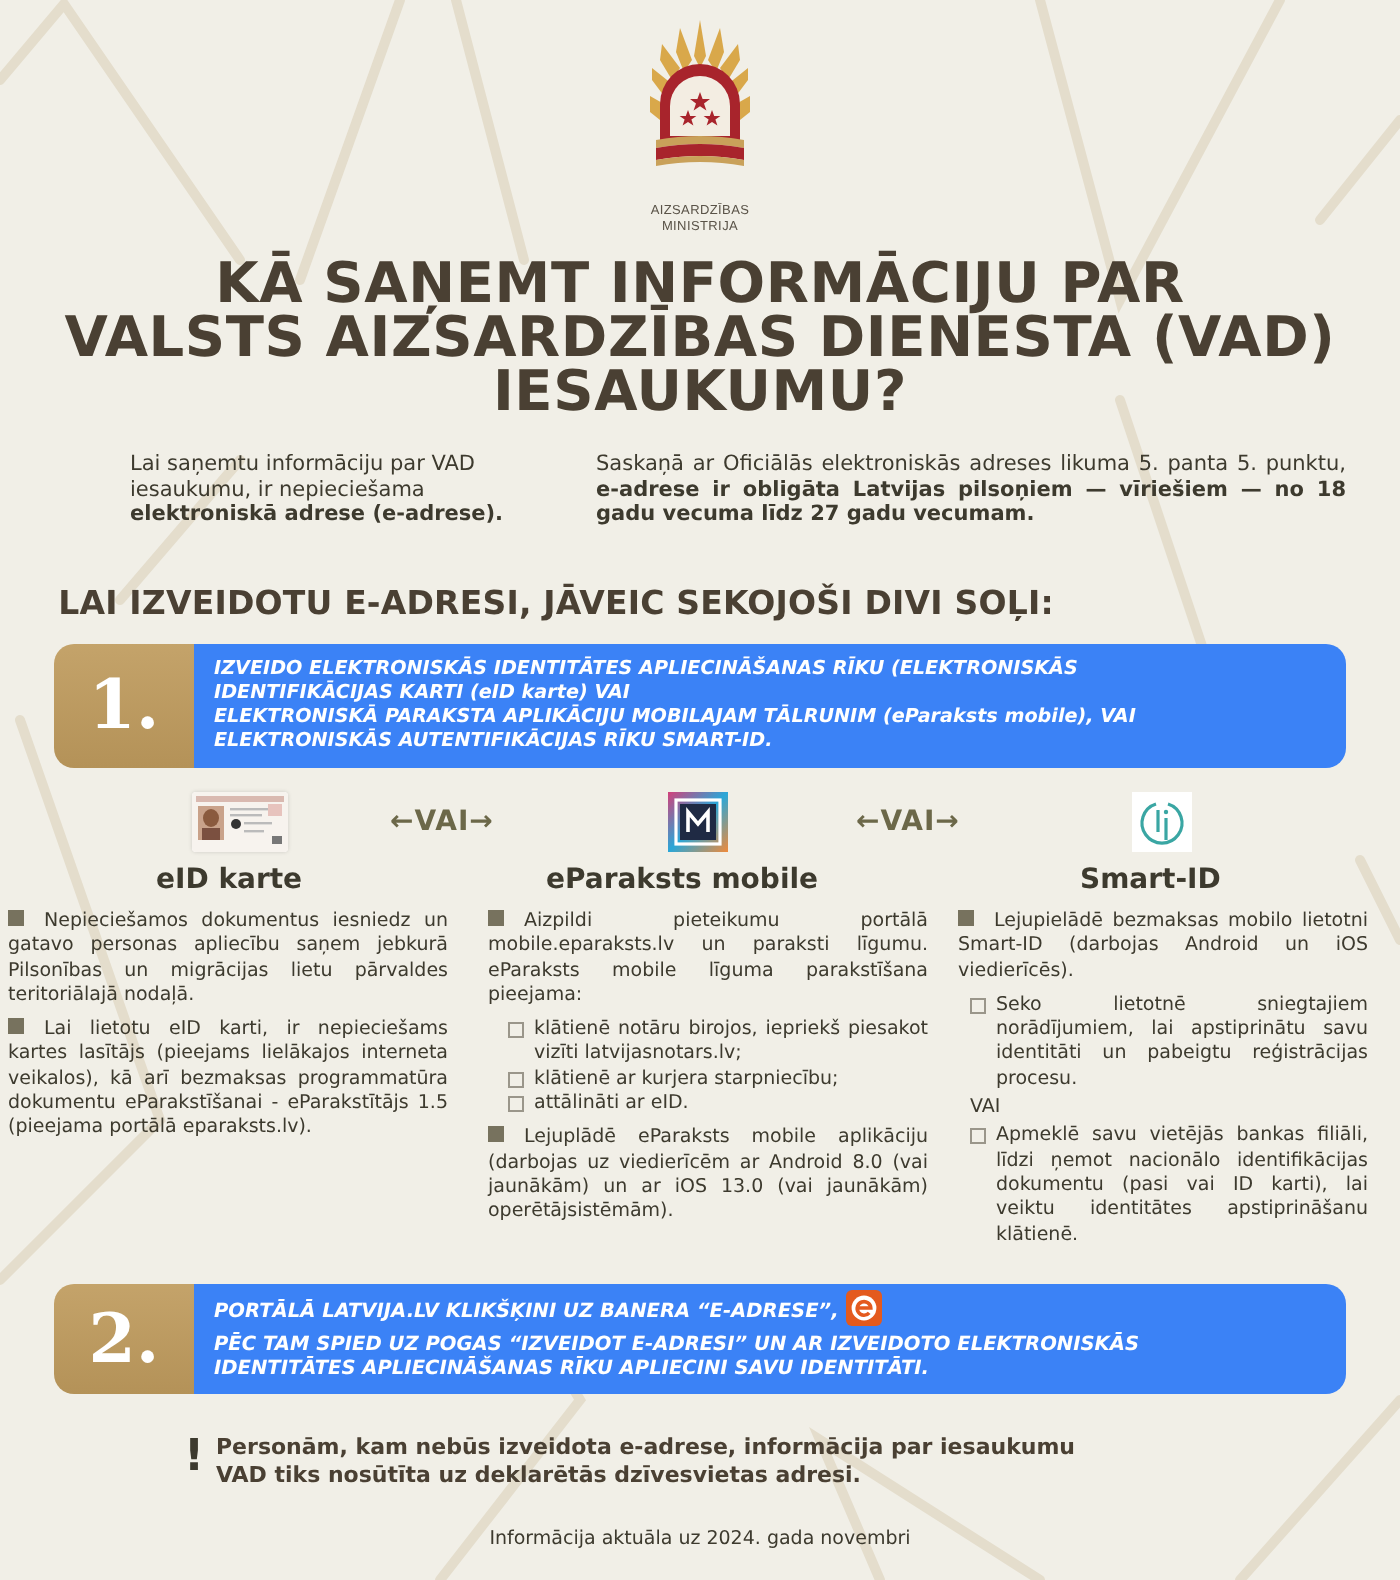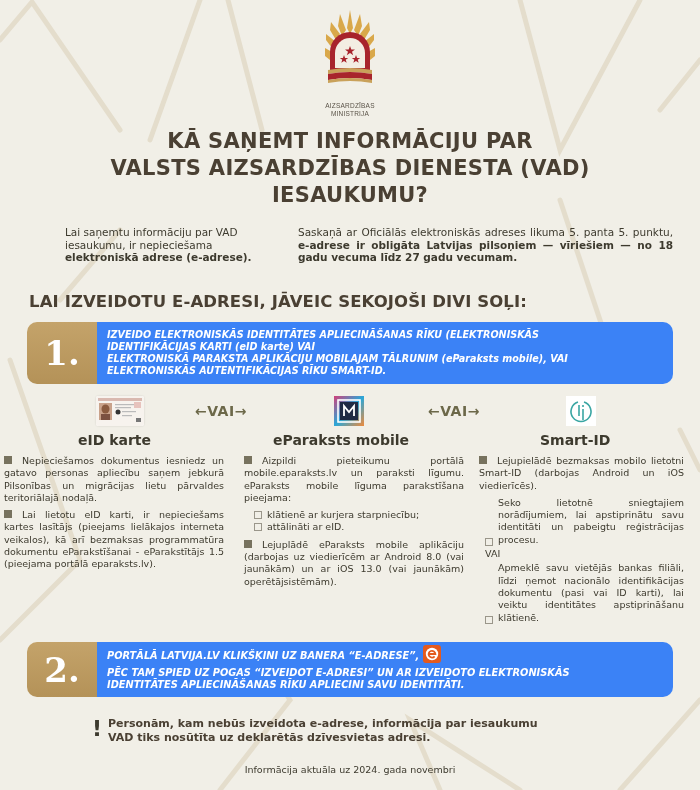--- a/index.html
+++ b/index.html
@@ -14,21 +14,21 @@
   .page { position: relative; z-index: 1; width: 700px; height: 790px; }
 
   
   .logo { position: absolute; left: 322px; top: 8px; width: 56px; height: 110px; text-align: center; }
   .logo svg { display: block; margin: 0 auto; }
   .logo-text { font-family: "Liberation Sans", sans-serif; font-size: 6.5px; color: #5a5348; line-height: 8px; letter-spacing: 0.2px; margin-top: 2px; }
 
   
   .title {
     position: absolute; left: 0; top: 128px; width: 700px; text-align: center;
-    font-family: "DejaVu Sans", sans-serif; font-weight: bold; font-size: 21px;
+    font-family: "DejaVu Sans", sans-serif; font-weight: bold; font-size: 28px;
     line-height: 27px; color: #4a4033; letter-spacing: 0.3px;
   }
 
   
   .intro-left {
     position: absolute; left: 65px; top: 226px; width: 210px;
     font-size: 10.5px; line-height: 12.5px; color: #3d3a2e;
   }
   .intro-right {
     position: absolute; left: 298px; top: 226px; width: 375px;
@@ -76,21 +76,21 @@
   
   .col { position: absolute; top: 455px; font-size: 9.5px; line-height: 12.3px; color: #3d3a2e; }
   .col1 { left: 4px; width: 220px; }
   .col2 { left: 244px; width: 220px; }
   .col3 { left: 479px; width: 205px; }
   .para { text-align: justify; margin-bottom: 5px; }
   .sq { display: inline-block; width: 8px; height: 8px; background: #77725e; margin-right: 10px; vertical-align: 0px; }
   .sub { display: flex; padding-left: 10px; text-align: justify; }
   .sub .box { flex: 0 0 auto; width: 8px; height: 8px; border: 1px solid #9a968a; margin: 2px 5px 0 0; }
   .sub .txt { flex: 1; }
-  .col3 .sub { padding-left: 6px; align-items: flex-end; }
+  .col3 .sub { padding-left: 6px; }
   .vai-inline { padding-left: 6px; margin: 2px 0 2px 0; }
 
   
   .e-logo { display: inline-block; width: 18px; height: 18px; vertical-align: middle; margin-left: 4px; margin-top: -4px; }
 
   
   .note { position: absolute; left: 92px; top: 717px; width: 540px; display: flex; }
   .excl { font-weight: bold; font-size: 22px; color: #3d3a2e; width: 14px; line-height: 22px; margin-top: 1px; font-family: "DejaVu Sans", sans-serif; }
   .note-text { font-weight: bold; font-size: 11px; line-height: 14px; color: #4a4033; padding-left: 2px; }
 
@@ -221,20 +221,24 @@
 
   <div class="col col1">
     <p class="para"><span class="sq"></span><span>Nepieciešamos dokumentus iesniedz un gatavo personas apliecību saņem jebkurā Pilsonības un migrācijas lietu pārvaldes teritoriālajā nodaļā.</span></p>
     <p class="para"><span class="sq"></span><span>Lai lietotu eID karti, ir nepieciešams kartes lasītājs (pieejams lielākajos interneta veikalos), kā arī bezmaksas programmatūra dokumentu eParakstīšanai - eParakstītājs 1.5 (pieejama portālā eparaksts.lv).</span></p>
   </div>
 
   <div class="col col2">
     <p class="para"><span class="sq"></span><span>Aizpildi pieteikumu portālā mobile.eparaksts.lv un paraksti līgumu. eParaksts mobile līguma parakstīšana pieejama:</span></p>
     <div class="sub">
         <span class="box"></span>
+        <span class="txt">klātienē notāru birojos, iepriekš piesakot vizīti latvijasnotars.lv;</span>
+      </div>
+    <div class="sub">
+        <span class="box"></span>
         <span class="txt">klātienē ar kurjera starpniecību;</span>
       </div>
     <div class="sub" style="margin-bottom:5px">
         <span class="box"></span>
         <span class="txt">attālināti ar eID.</span>
       </div>
     <p class="para"><span class="sq"></span><span>Lejuplādē eParaksts mobile aplikāciju (darbojas uz viedierīcēm ar Android 8.0 (vai jaunākām) un ar iOS 13.0 (vai jaunākām) operētājsistēmām).</span></p>
   </div>
 
   <div class="col col3">

